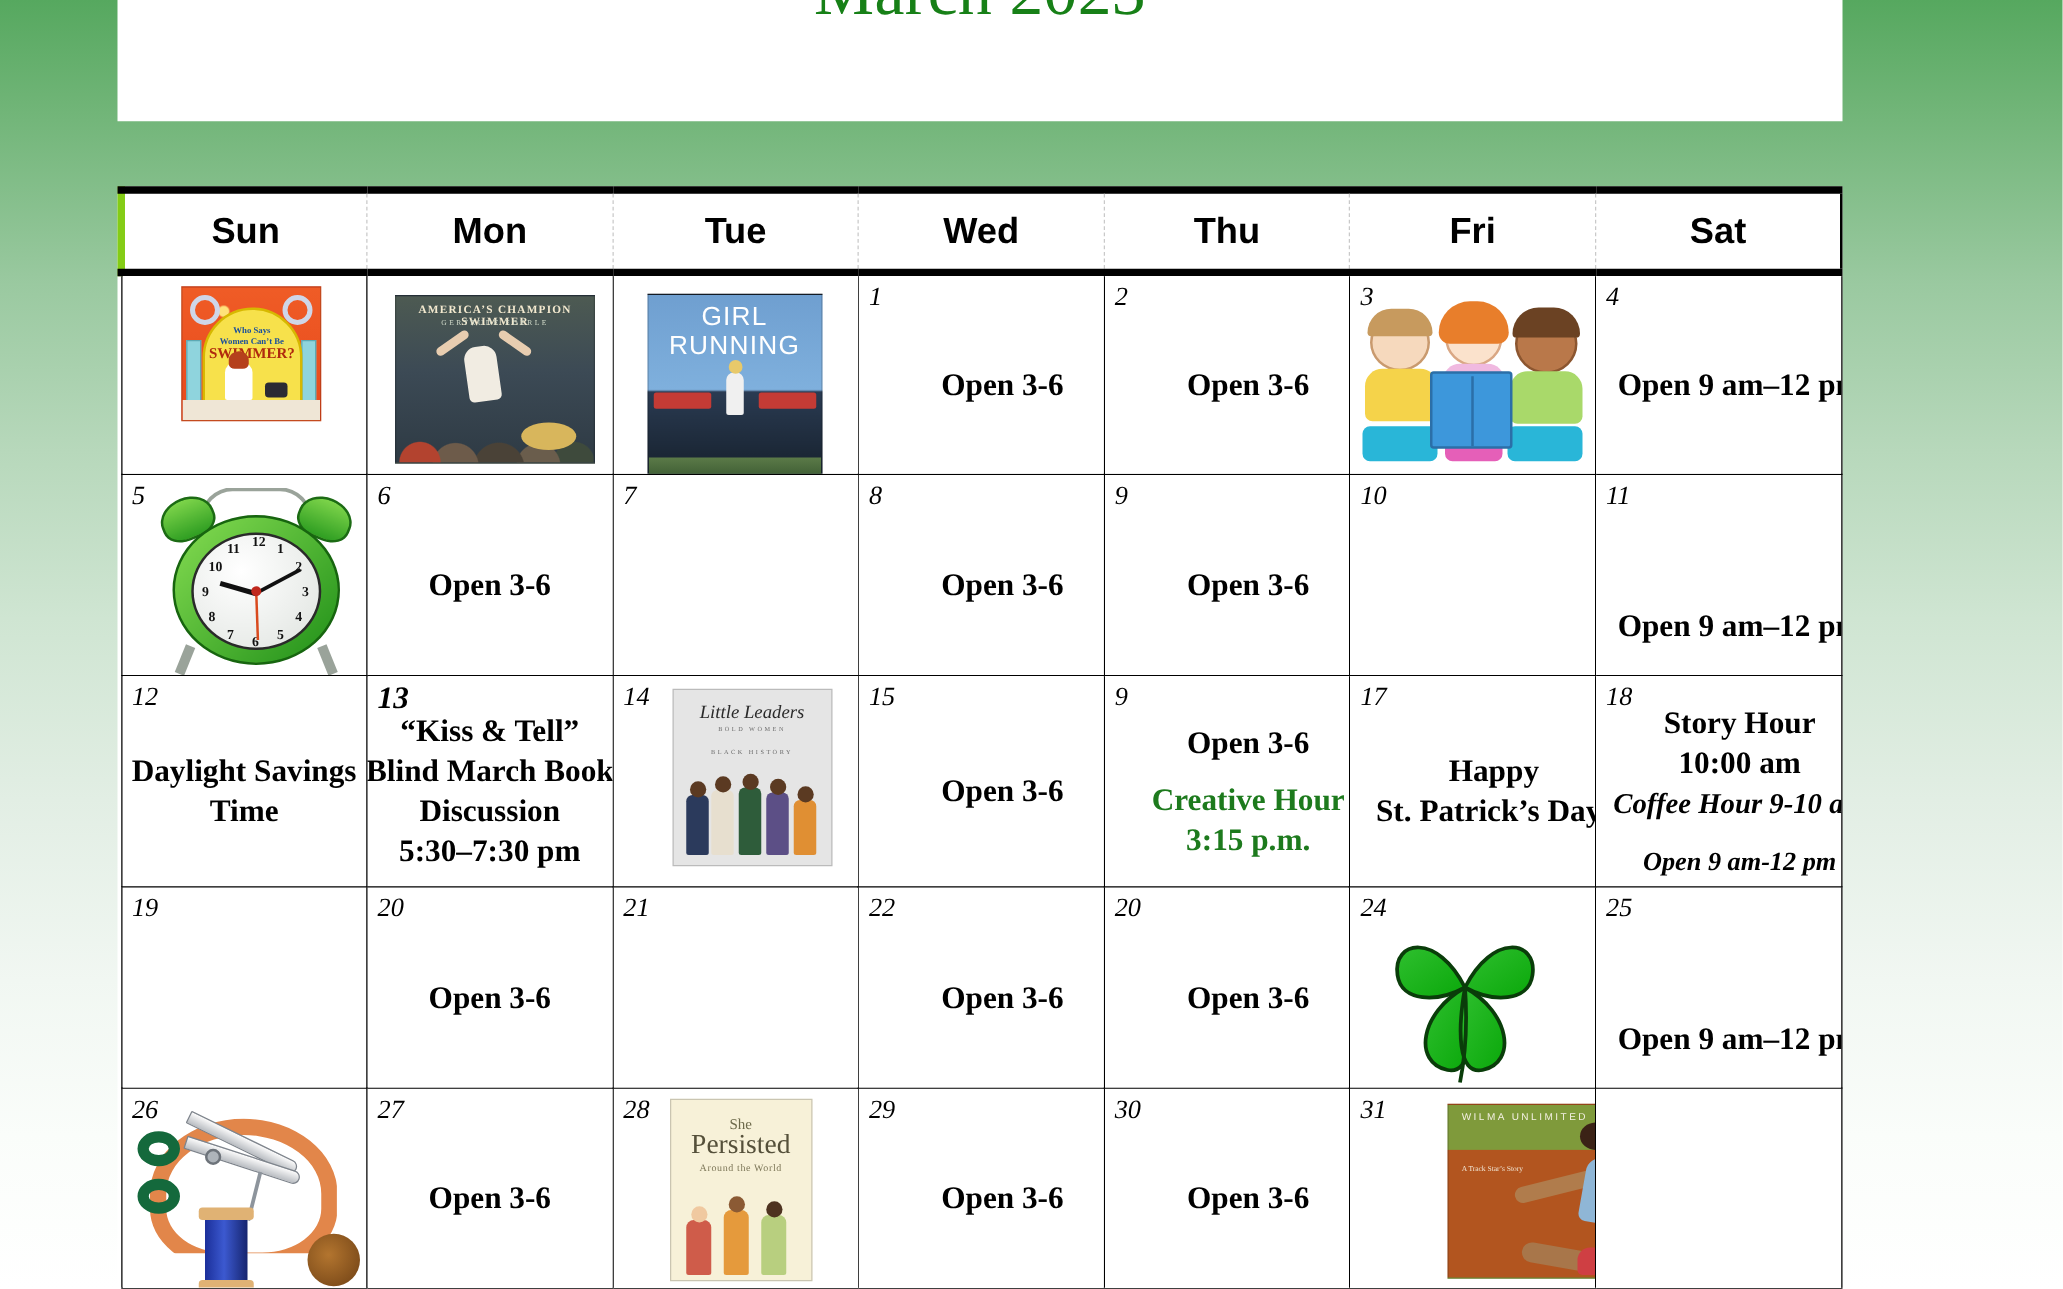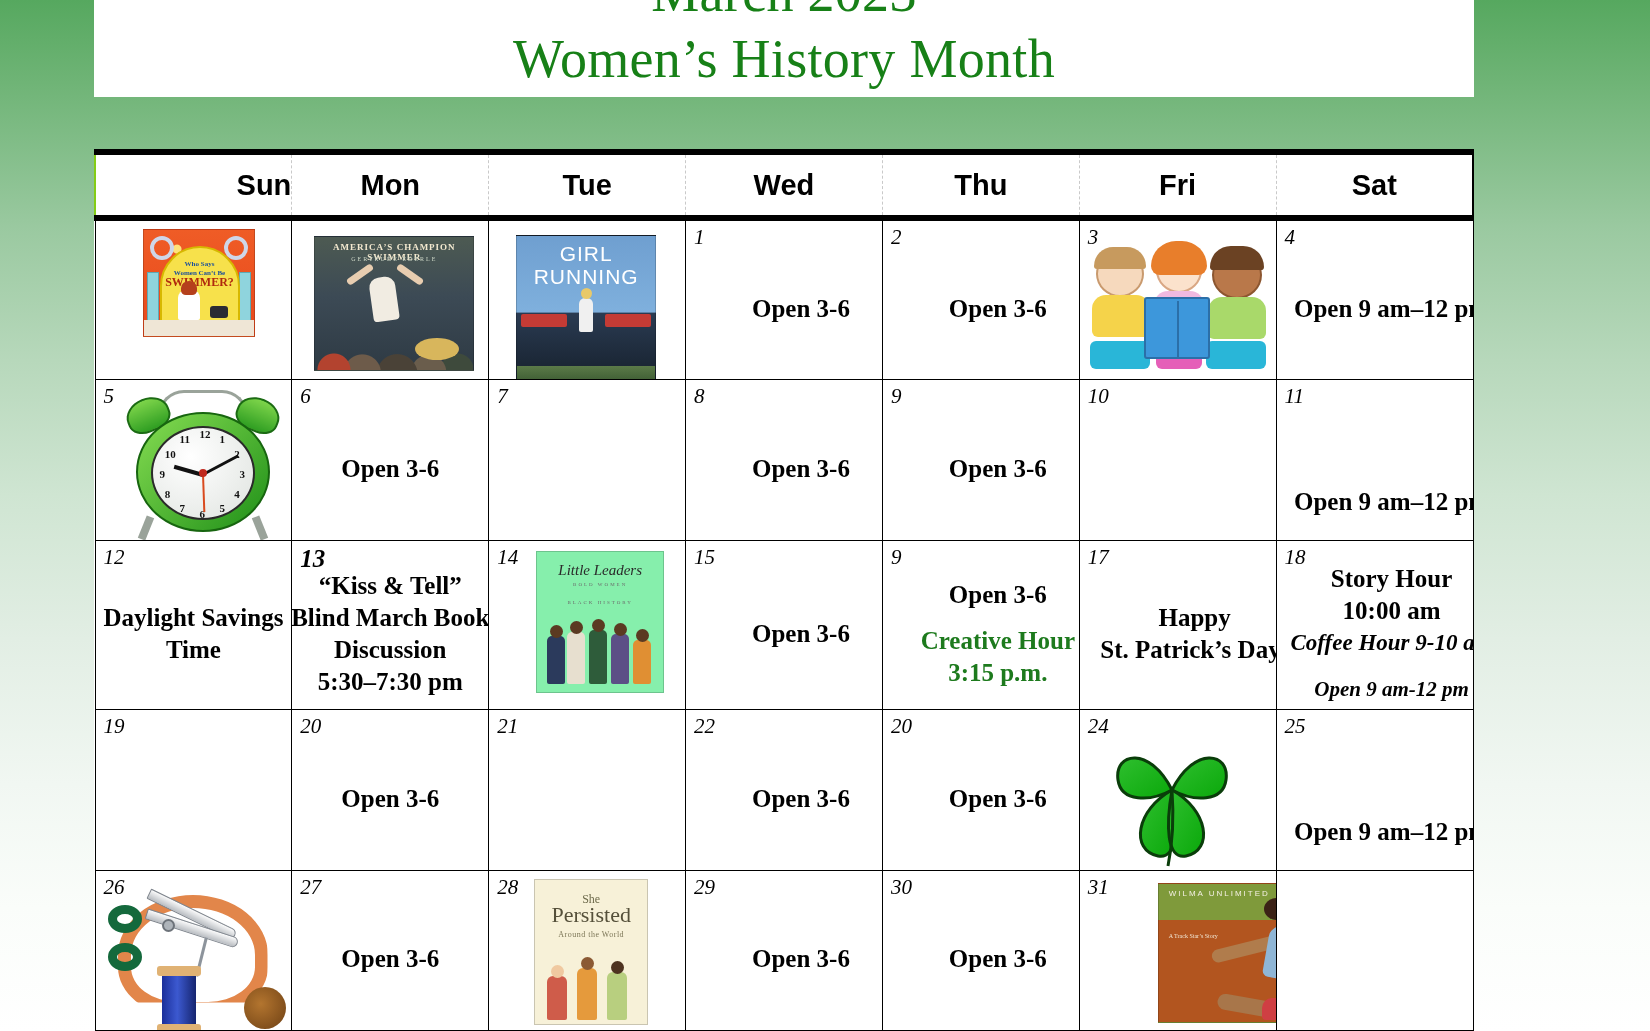--- a/index.html
+++ b/index.html
@@ -64,21 +64,21 @@
     border-bottom: 6px solid #000000;
     border-left: 1px dashed #c9c9c9;
     border-right: 1px dashed #c9c9c9;
     font-family: "Liberation Sans", "DejaVu Sans", sans-serif;
     font-size: 29px;
     font-weight: bold;
     color: #000000;
     text-align: center;
     vertical-align: middle;
   }
-  #calendar thead th:first-child { border-left: 2px solid #84cc16; text-align: right; }
+  #calendar thead th:first-child { border-left: 6px solid #84cc16; }
   #calendar thead th:last-child  { border-right: 2px solid #000000; }
 
   #calendar tbody td {
     height: 161px;
     background: #ffffff;
     border: 1.5px solid #000000;
     vertical-align: top;
     position: relative;
     overflow: hidden;
     padding: 0;
@@ -248,21 +248,21 @@
     background:#e8c96a; border-radius:50%;
   }
   .bk-running .ground {
     position: absolute; left: 0; bottom: 0; width: 100%; height: 16px;
     background: linear-gradient(#5b7a48, #3d5c33);
   }
 
   
   .bk-leaders {
     left: 47px; top: 10px; width: 128px; height: 142px;
-    background: #86efac;
+    background: #e5e5e5;
   }
   .bk-leaders .script {
     position: absolute; top: 10px; left: 0; width: 100%;
     text-align: center; font-family: "Liberation Serif", serif;
     font-style: italic; font-size: 15px; color: #2a2a2a;
   }
   .bk-leaders .sub {
     position: absolute; top: 30px; left: 0; width: 100%;
     text-align: center; font-size: 5px; letter-spacing: 2px; color: #6b6b6b;
   }
@@ -455,21 +455,20 @@
   .sewing .needle {
     position: absolute; left: 100px; top: 56px; width: 3px; height: 40px;
     background: #8d949c; transform: rotate(14deg);
   }
 </style>
 </head>
 <body>
 
 <div id="title-panel">
   <div class="title-line">March 2023</div>
-  <div class="title-line">Women’s History Month</div>
 </div>
 
 <table id="calendar">
   <thead>
     <tr id="header-row">
         <th>Sun</th>
         <th>Mon</th>
         <th>Tue</th>
         <th>Wed</th>
         <th>Thu</th>

